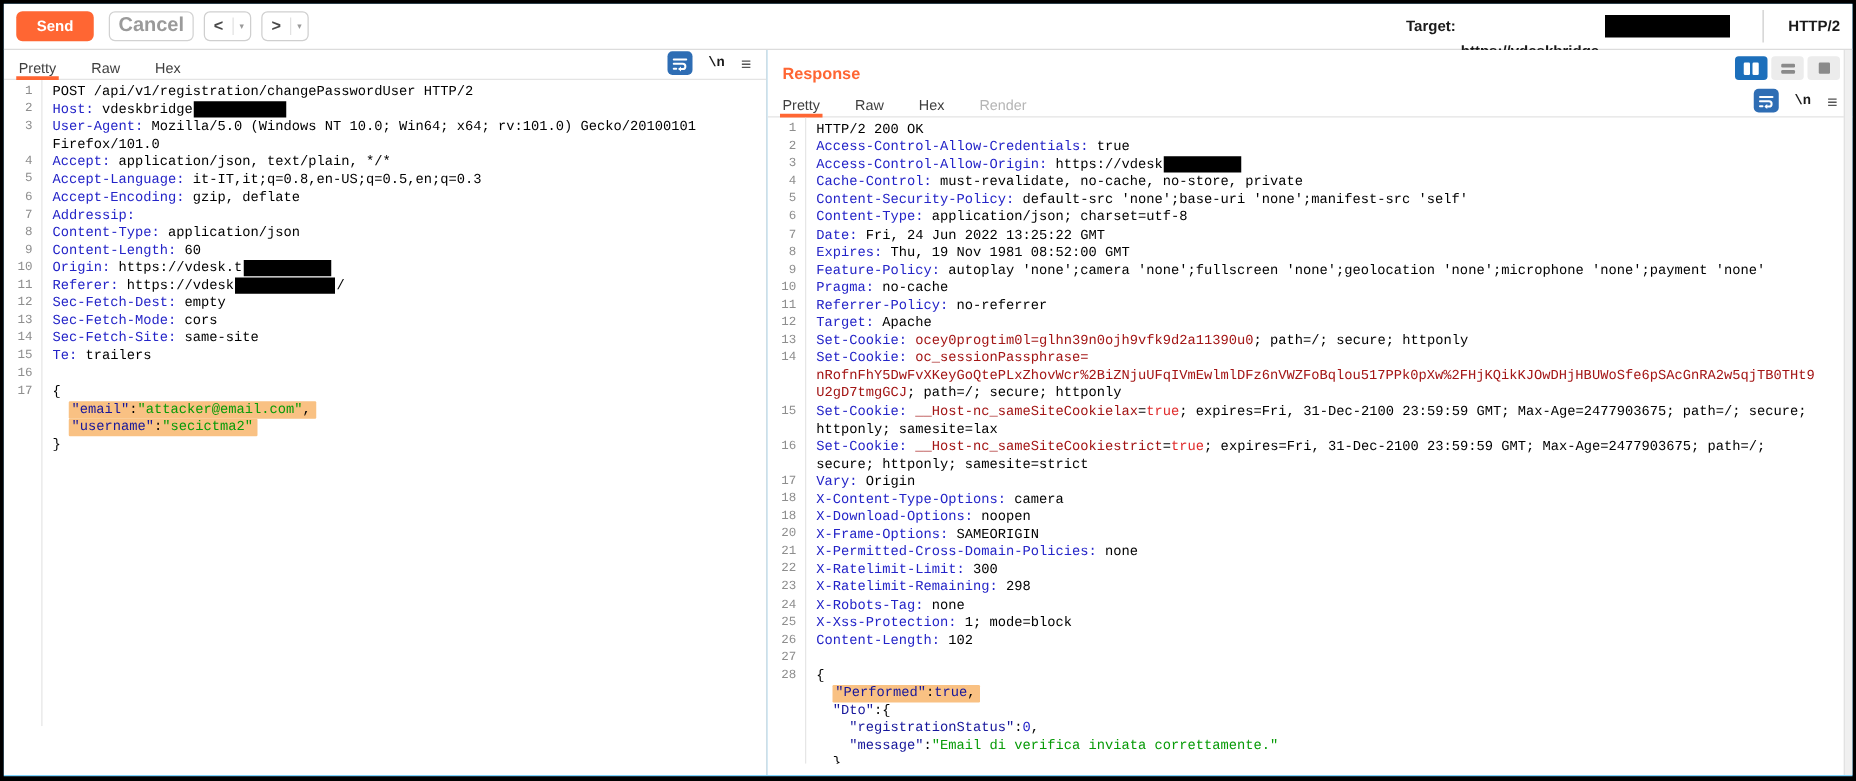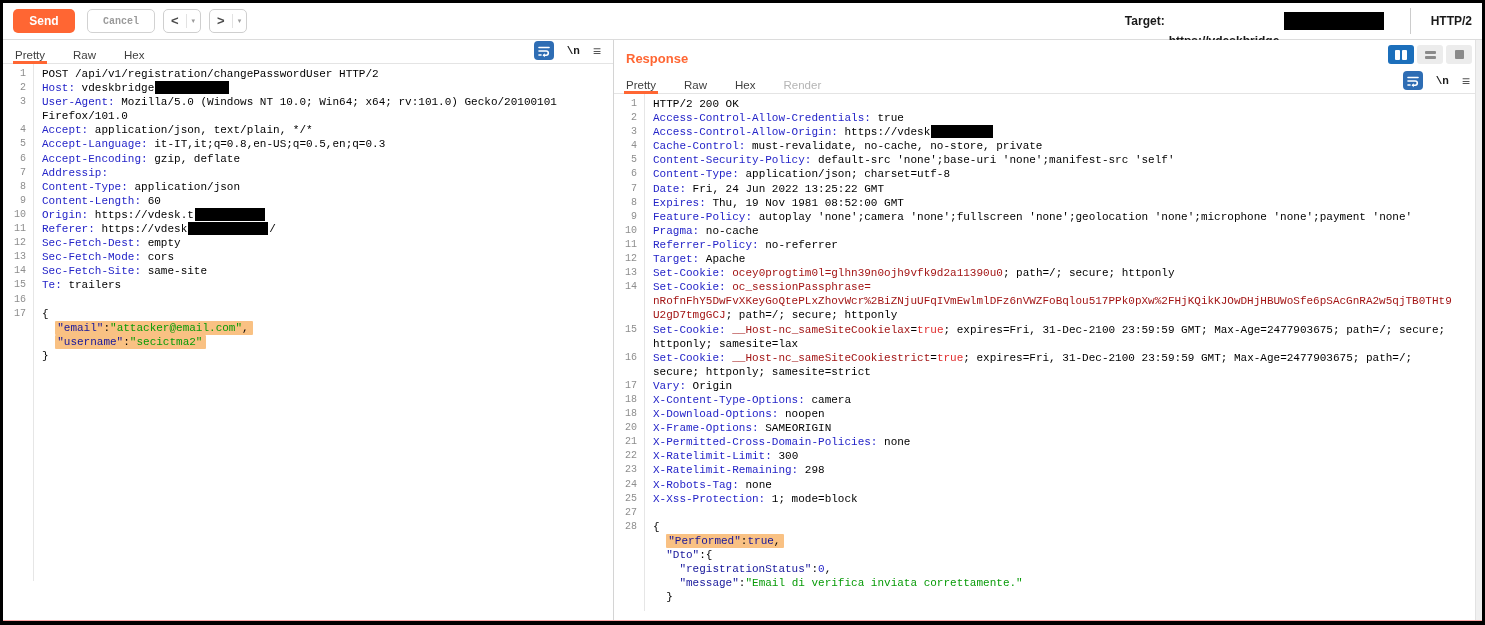--- a/index.html
+++ b/index.html
@@ -4,21 +4,21 @@
 <style>
   * { box-sizing: border-box; margin: 0; padding: 0; }
   html,body { background:#fff; }
   body { font-family: "Liberation Sans", sans-serif; }
 
   .app {
     position: relative;
     width: 1485px; height: 625px;
     border: 3px solid #000;
     border-bottom-width: 4px;
-    background: #fca5a5;
+    background: #7dd3fc;
     overflow: hidden;
   }
 
   
   .toolbar {
     height: 37px;
     display: flex;
     align-items: center;
     padding: 0 8px 0 10px;
     border-bottom: 1px solid #dcdcdc;
@@ -30,22 +30,22 @@
     border: none; border-radius: 5px;
     font-family: "Liberation Sans", sans-serif;
     font-size: 12px; font-weight: bold;
     cursor: pointer;
   }
   .btn-cancel {
     width: 68px; height: 24px;
     margin-left: 12px;
     background: #fff; color: #9a9a9a;
     border: 1px solid #d2d2d2; border-radius: 5px;
-    font-family: Liberation Mono, monospace;
-    font-size: 10px; font-weight: bold;
+    font-family: Liberation Sans, sans-serif;
+    font-size: 16px; font-weight: bold;
     cursor: pointer;
   }
   .nav-group {
     display: flex; align-items: center;
     height: 24px; margin-left: 8px;
     background: #fff;
     border: 1px solid #cfcfcf; border-radius: 5px;
   }
   .nav-arrow { font-size: 13px; font-weight: bold; color: #4a4a4a; padding: 0 7px; line-height: 22px; }
   .nav-vdiv { width: 1px; height: 14px; background: #e2e2e2; }
@@ -435,20 +435,24 @@
           </div>
           <div class="row">
             <span class="ln">24</span>
             <span class="code"><span class="t-h">X-Robots-Tag:</span><span class="t-p"> none</span></span>
           </div>
           <div class="row">
             <span class="ln">25</span>
             <span class="code"><span class="t-h">X-Xss-Protection:</span><span class="t-p"> 1; mode=block</span></span>
           </div>
           <div class="row">
+            <span class="ln">26</span>
+            <span class="code"><span class="t-h">Content-Length:</span><span class="t-p"> 102</span></span>
+          </div>
+          <div class="row">
             <span class="ln">27</span>
             <span class="code"></span>
           </div>
           <div class="row">
             <span class="ln">28</span>
             <span class="code"><span class="t-p">{</span></span>
           </div>
           <div class="row">
             <span class="ln"></span>
             <span class="code">  <span class="hl"><span class="t-k">"Performed"</span><span class="t-p">:</span><span class="t-k">true</span><span class="t-p">,</span></span></span>

